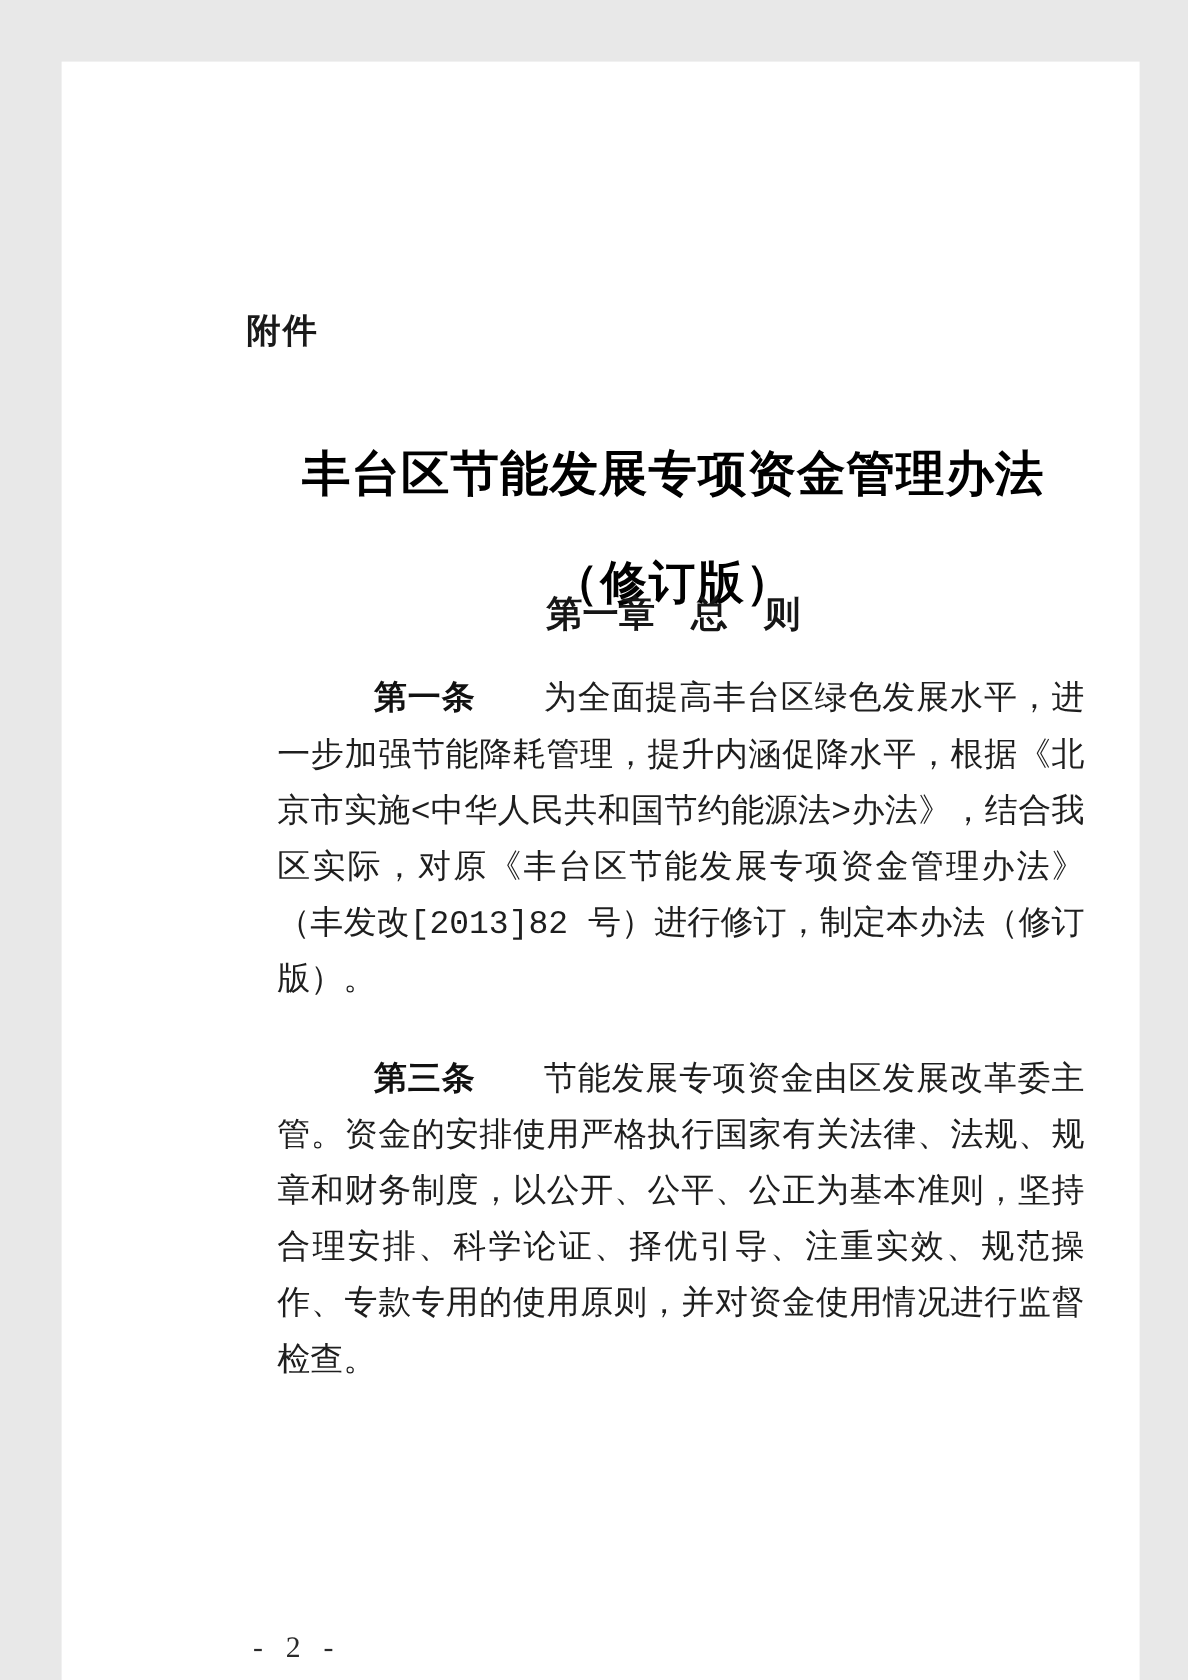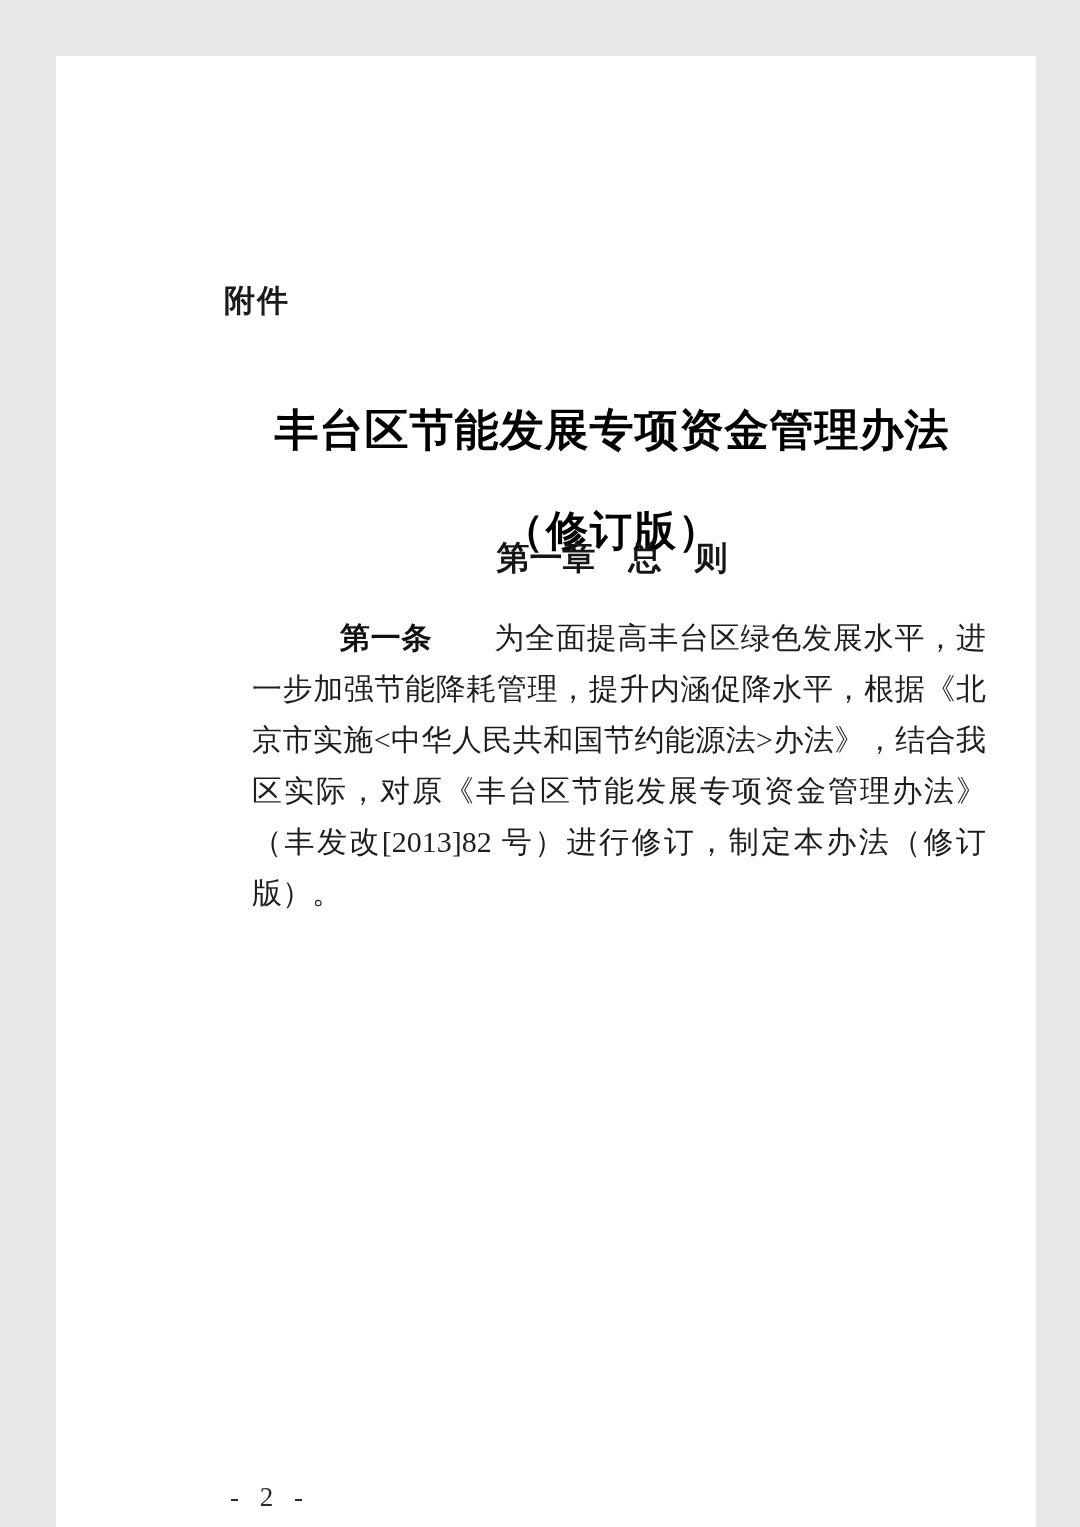--- a/index.html
+++ b/index.html
@@ -71,20 +71,21 @@
     font-size: 30px;
     line-height: 51px;
     text-align: justify;
     text-justify: inter-ideograph;
     color: #1e1e1e;
   }
 
   .article {
     text-indent: 2em;
     text-align-last: left;
+    font-family: Liberation Mono, monospace;
   }
 
   .art-num {
     font-weight: 700;
     padding-right: 0.6em;
     color: #111;
   }
 
   .page-number {
     position: absolute;
@@ -109,19 +110,22 @@
 
   <div class="chapter-heading">第一章　总　则</div>
 
   <div class="body-text">
 
     <p class="article">
       <span class="art-num">第一条</span><span>为全面提高丰台区绿色发展水平，进一步加强节能降耗管理，提升内涵促降水平，根据《北京市实施&lt;中华人民共和国节约能源法&gt;办法》，结合我区实际，对原《丰台区节能发展专项资金管理办法》（丰发改[2013]82 号）进行修订，制定本办法（修订版）。</span>
     </p>
 
 
+    <p class="article">
+      <span class="art-num">第三条</span><span>节能发展专项资金由区发展改革委主管。资金的安排使用严格执行国家有关法律、法规、规章和财务制度，以公开、公平、公正为基本准则，坚持合理安排、科学论证、择优引导、注重实效、规范操作、专款专用的使用原则，并对资金使用情况进行监督检查。</span>
+    </p>
 
 
   </div>
 
   <div class="page-number">- 2 -</div>
 
 </div>
 
 </body></html>

